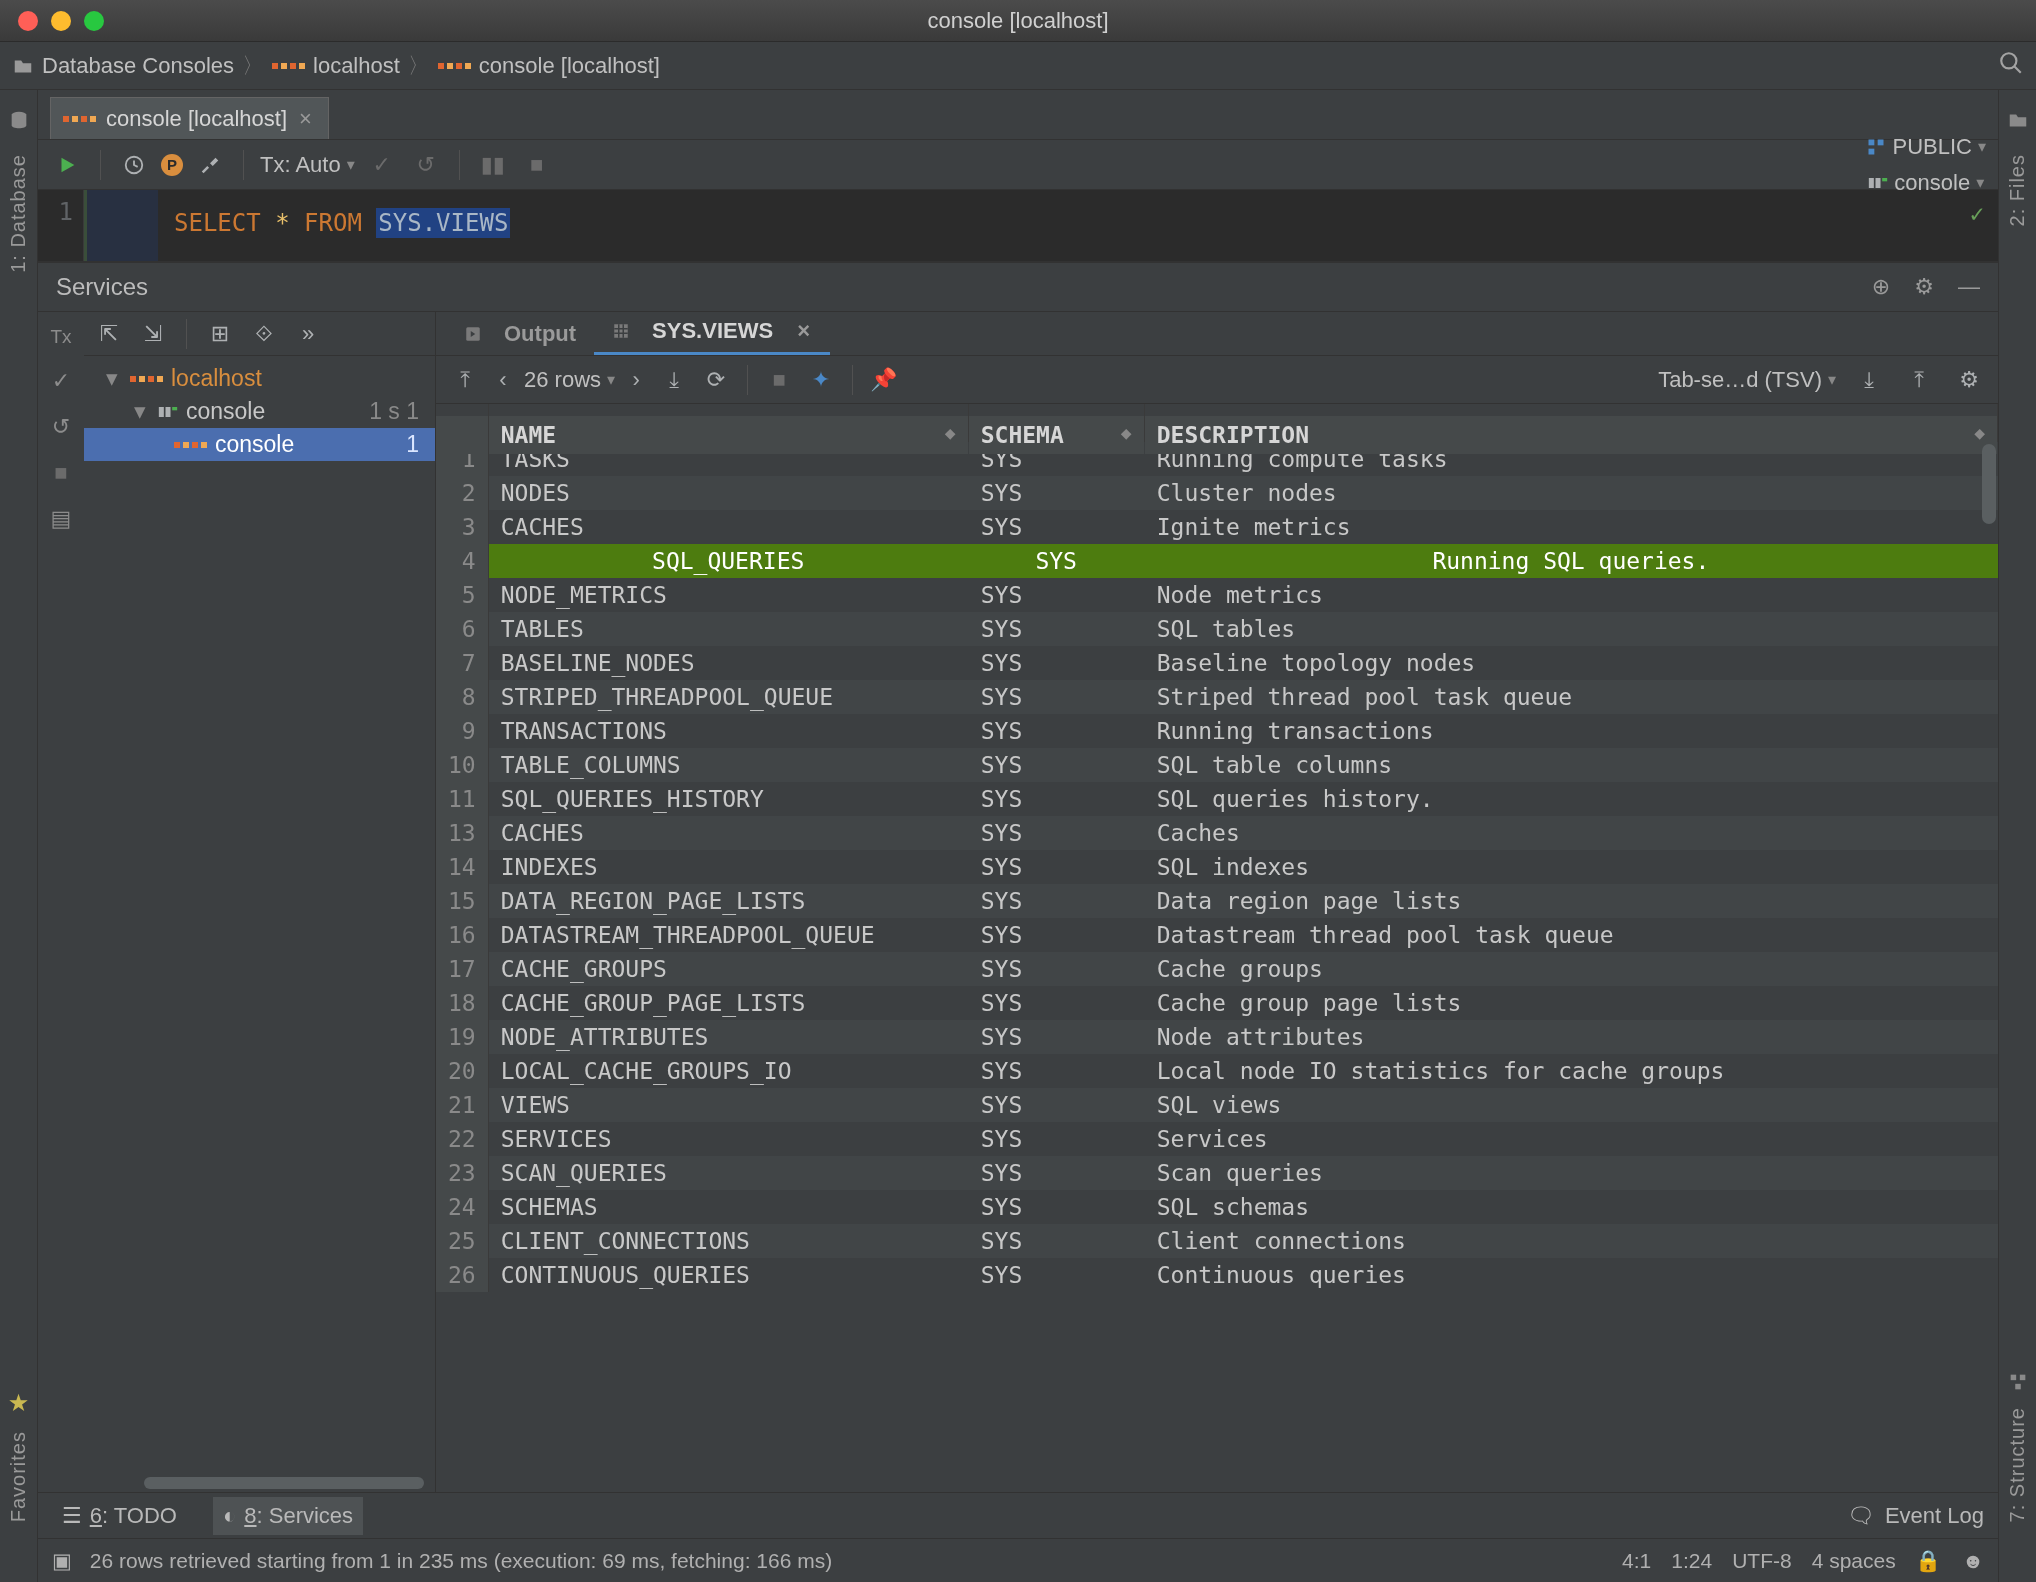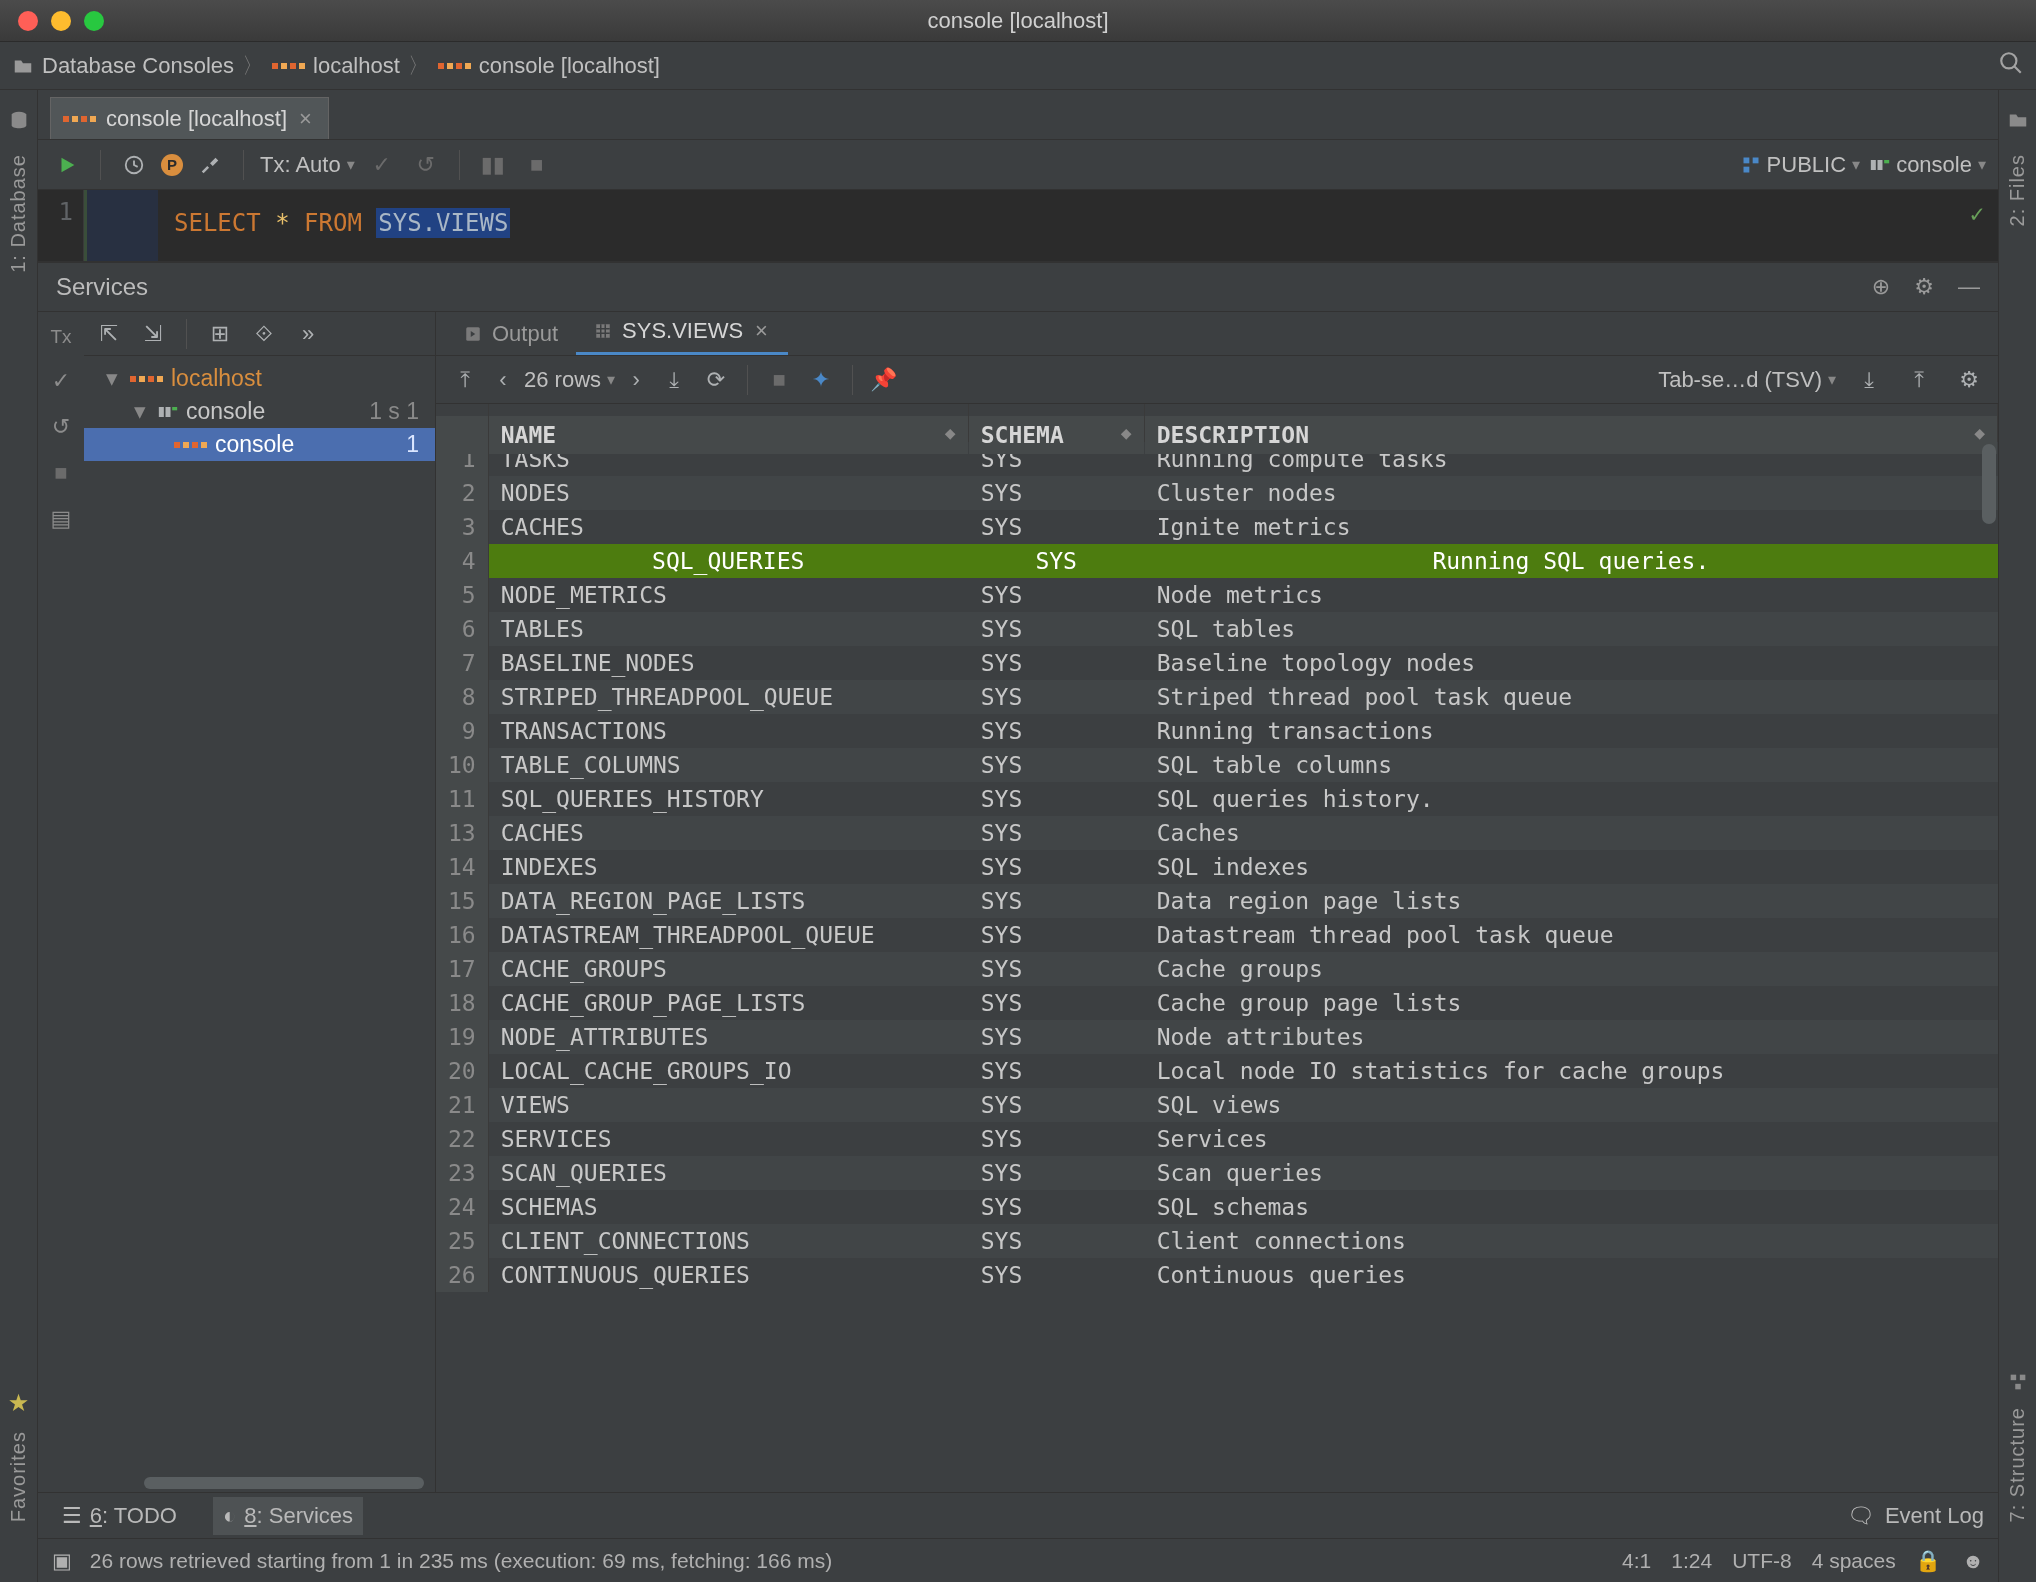--- a/index.html
+++ b/index.html
@@ -82,21 +82,21 @@
     background: #3c3f41;
     display: flex;
     align-items: center;
     gap: 10px;
     padding: 0 12px;
     border-bottom: 1px solid #323232;
   }
   .tb-sep { width: 1px; height: 30px; background: #515151; margin: 0 6px; }
   .tb-btn { width: 34px; height: 34px; display: flex; align-items:center; justify-content:center; color: #aeb1b3; }
   .tb-text { color: #c0c0c0; font-size: 22px; display:flex; align-items:center; gap:6px; }
-  .tb-right { margin-left: auto; display: flex; align-items:center; gap: 10px; }
+  .tb-right { margin-left: auto; display: flex; align-items:center; gap: 10px; flex-direction: column; }
 
   
   .sql-editor {
     height: 72px;
     background: #2b2b2b;
     display: flex;
     font-family: "Menlo", "Consolas", monospace;
     font-size: 24px;
     border-bottom: 1px solid #323232;
   }
@@ -120,21 +120,21 @@
   .svc-tree { padding: 6px 0; font-size: 23px; }
   .tree-row { display:flex; align-items:center; gap:8px; padding:3px 8px 3px 22px; color:#c8c8c8; white-space:nowrap;}
   .tree-row.sel { background:#4b6eaf; color:#fff; }
   .tri { color:#888; width:16px; display:inline-block; }
   .tree-dim { color:#8a8a8a; margin-left:auto; padding-right:8px; }
   .db-gold { color:#d98e3e; }
 
   
   .svc-main { flex:1; display:flex; flex-direction:column; min-width:0; }
   .result-tabs { height:44px; display:flex; align-items:flex-end; padding-left:10px; border-bottom:1px solid #323232; gap:0; }
-  .result-tab { padding:9px 18px 8px; color:#9a9a9a; font-size:22px; display:flex; gap:10px; align-items:center; }
+  .result-tab { padding:9px 18px 8px; color:#9a9a9a; font-size:22px; display:flex; gap:22px; align-items:center;font-weight:bold; }
   .result-tab.active { color:#d6d6d6; border-bottom:3px solid #4a88c7; }
   .result-toolbar { height:48px; display:flex; align-items:center; padding:0 12px; gap:8px; color:#9a9a9a; border-bottom:1px solid #323232;}
   .rt-group { display:flex; align-items:center; gap:4px; }
   .rt-right { margin-left:auto; display:flex; align-items:center; gap:16px; }
 
   
   .table-wrap { flex:1; overflow:hidden; background:#3c3f41; position:relative; }
   table.results { border-collapse: collapse; width:100%; font-family:"Menlo","Consolas",monospace; font-size:23px; }
   table.results th { background:#45494a; color:#d6d6d6; text-align:left; padding:6px 12px; font-weight:600; border-right:1px solid #3a3a3a; position:sticky; top:12px; }
   table.results th .sorter { float:right; color:#888; font-size:18px; }

